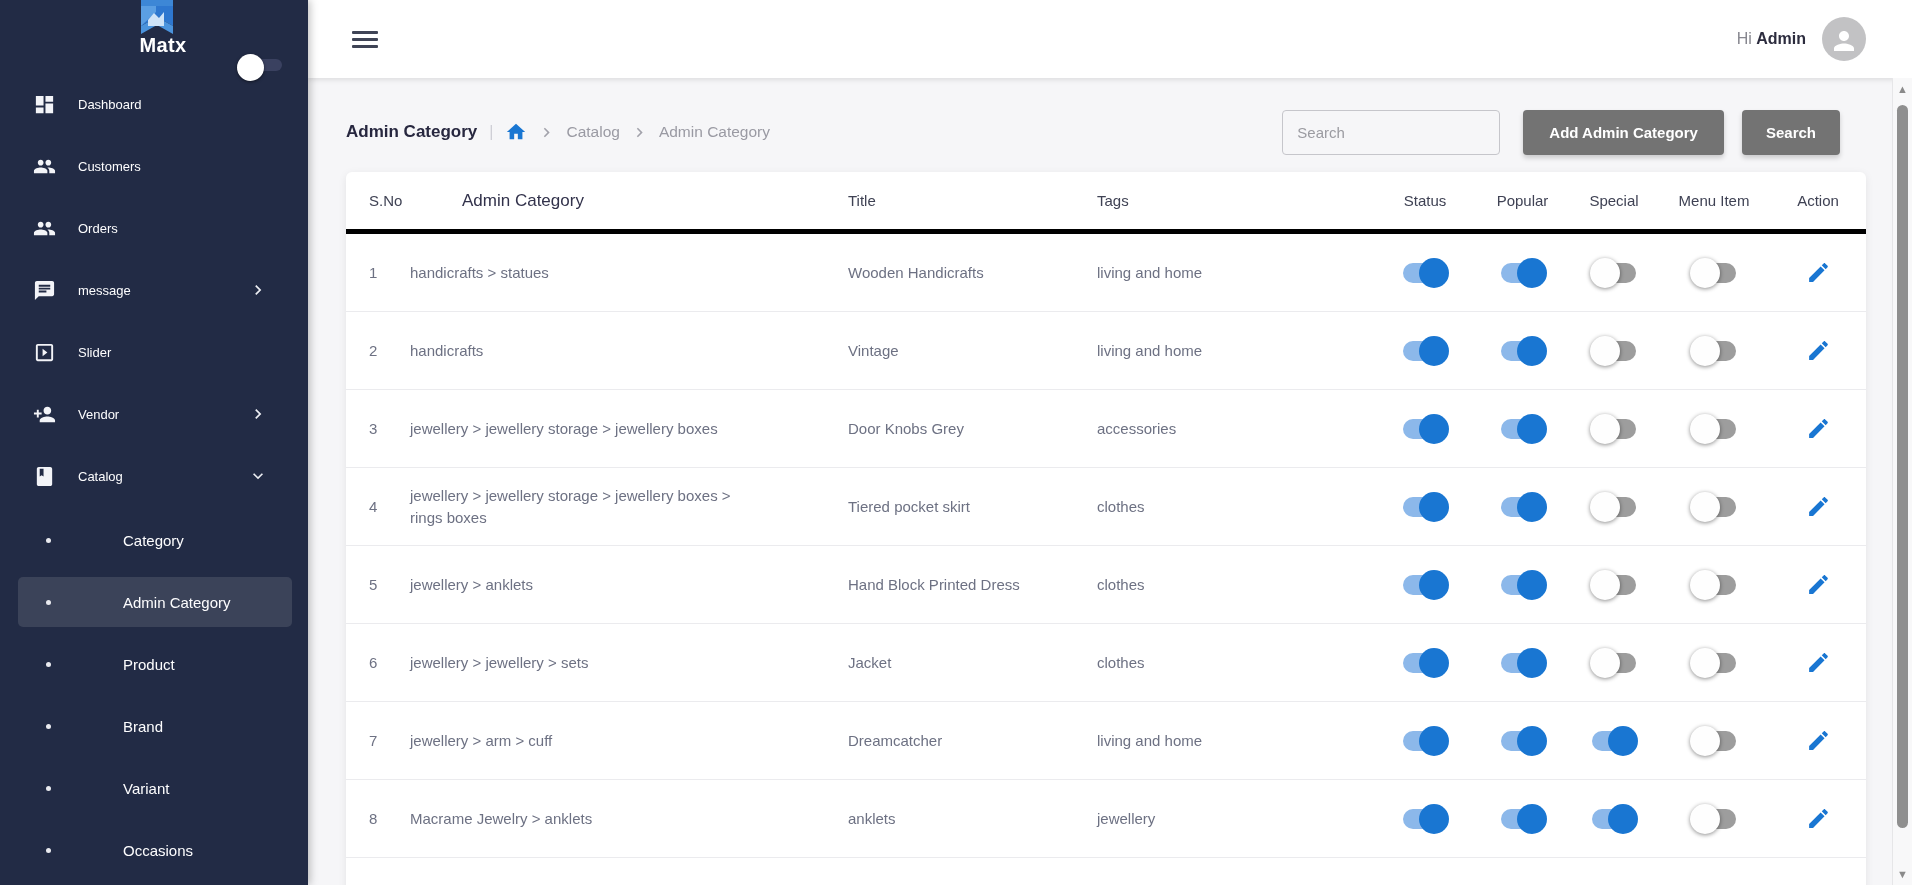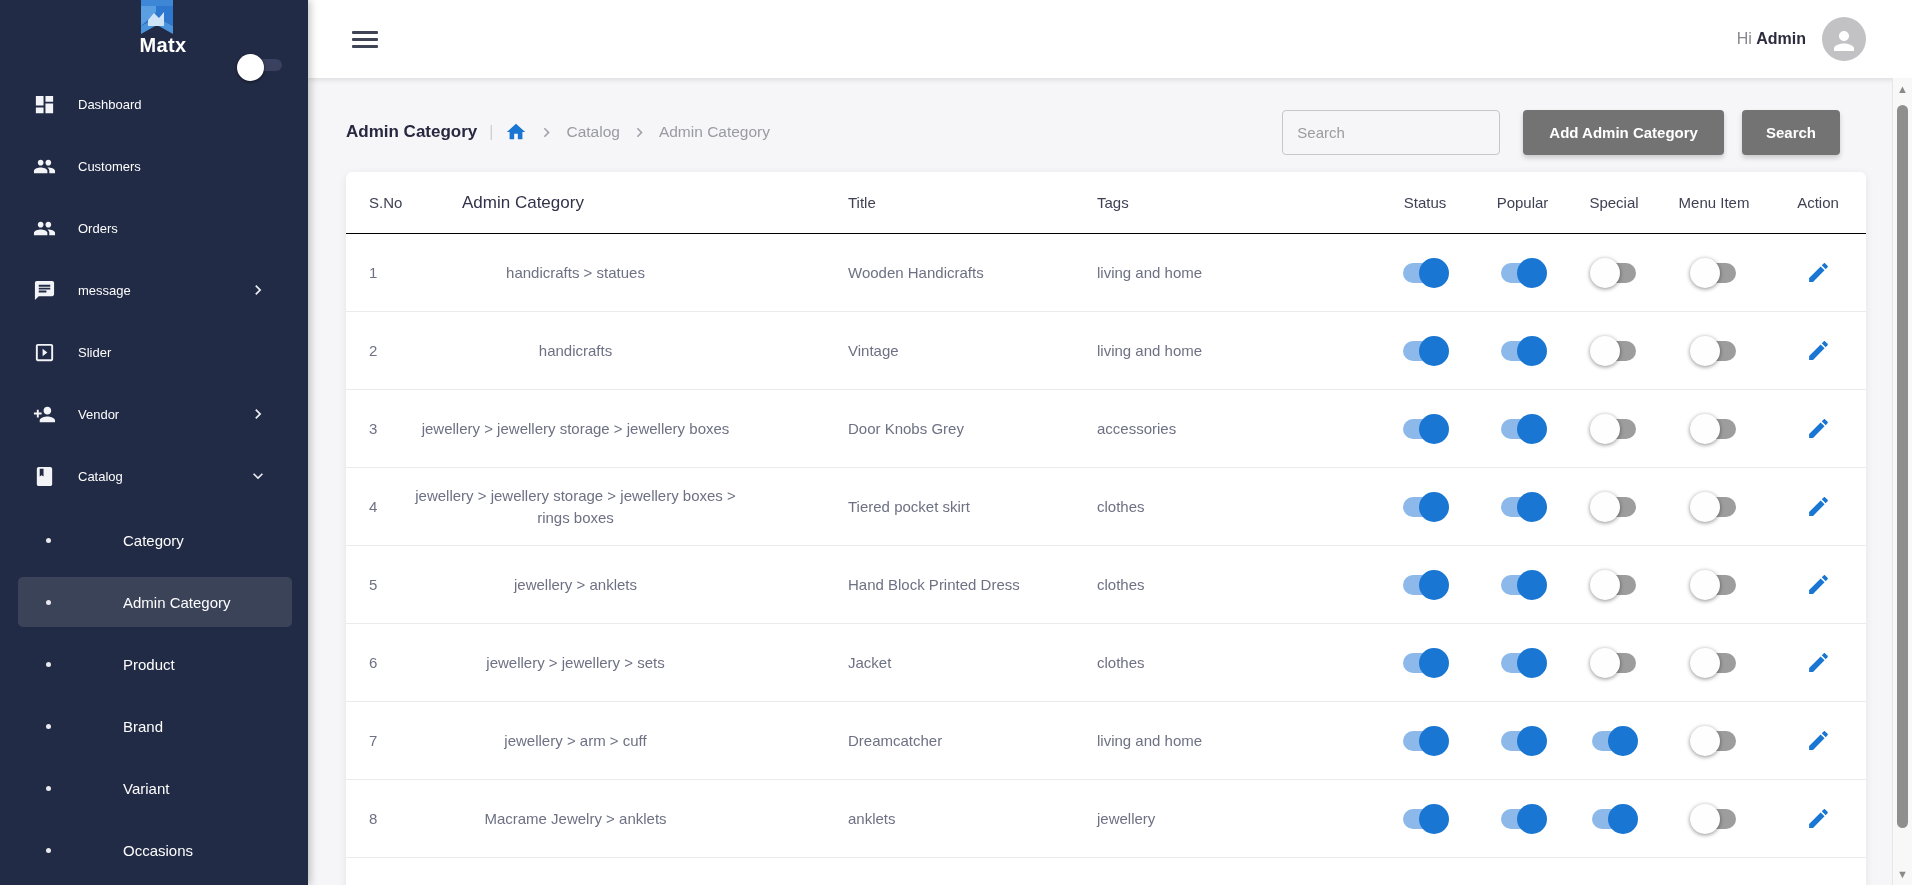--- a/index.html
+++ b/index.html
@@ -43,29 +43,29 @@
   .controls { display:flex; align-items:center; margin-right:26px; }
   .search { width:218px; height:45px; border:1px solid #c6c6cb; border-radius:4px; background:transparent; padding:0 14px; font-size:15px; color:#44444c; outline:none; font-family:"Liberation Sans", sans-serif; }
   .search::placeholder { color:#9b9ba1; }
   .btn { height:45px; border:none; border-radius:4px; background:#737373; color:#fff; font-weight:700; font-size:15px; cursor:pointer; box-shadow:0 3px 5px rgba(0,0,0,.18); font-family:"Liberation Sans", sans-serif; }
   .btn.add { margin-left:23px; padding:0 26px; }
   .btn.export { margin-left:18px; padding:0 24px; }
 
   
   .card { margin-top:17px; background:#fff; border-radius:6px; box-shadow:0 2px 8px rgba(0,0,0,.08); height:742px; overflow:hidden; }
   .trow { display:grid; grid-template-columns:64px 438px 249px 278px 100px 95px 88px 112px 1fr; align-items:center; }
-  .thead { height:62px; border-bottom:1px solid #000000; }
+  .thead { height:62px; border-bottom:5px solid #000000; }
   .hcell { font-size:15px; color:#3f4254; font-weight:500; }
   .hcell.c0 { padding-left:23px; }
   .hcell.c1 { padding-left:52px; font-size:17px; font-weight:400; color:#32324b; }
   .hcell.center { text-align:center; }
   .tr { height:78px; border-bottom:1px solid #ebebee; }
   .cell { font-size:15px; color:#6d7183; }
   .cell.sno { padding-left:23px; }
-  .cell.cat { padding-right:107px; line-height:22px;text-align:center; }
+  .cell.cat { padding-right:107px; line-height:22px; }
   .cell.center { display:flex; justify-content:center; }
 
   
   .switch { position:relative; display:inline-block; width:48px; height:24px; cursor:pointer; }
   .switch .track { position:absolute; left:2px; right:2px; top:2px; bottom:2px; border-radius:11px; }
   .switch .thumb { position:absolute; top:-3px; width:30px; height:30px; border-radius:50%; }
   .switch.on .track { background:#8cb8ea; }
   .switch.on .thumb { left:18px; background:#1976d2; }
   .switch.off .track { background:#9d9d9d; }
   .switch.off .thumb { left:0; background:#fefefe; box-shadow:0 1px 4px rgba(0,0,0,.45); }

